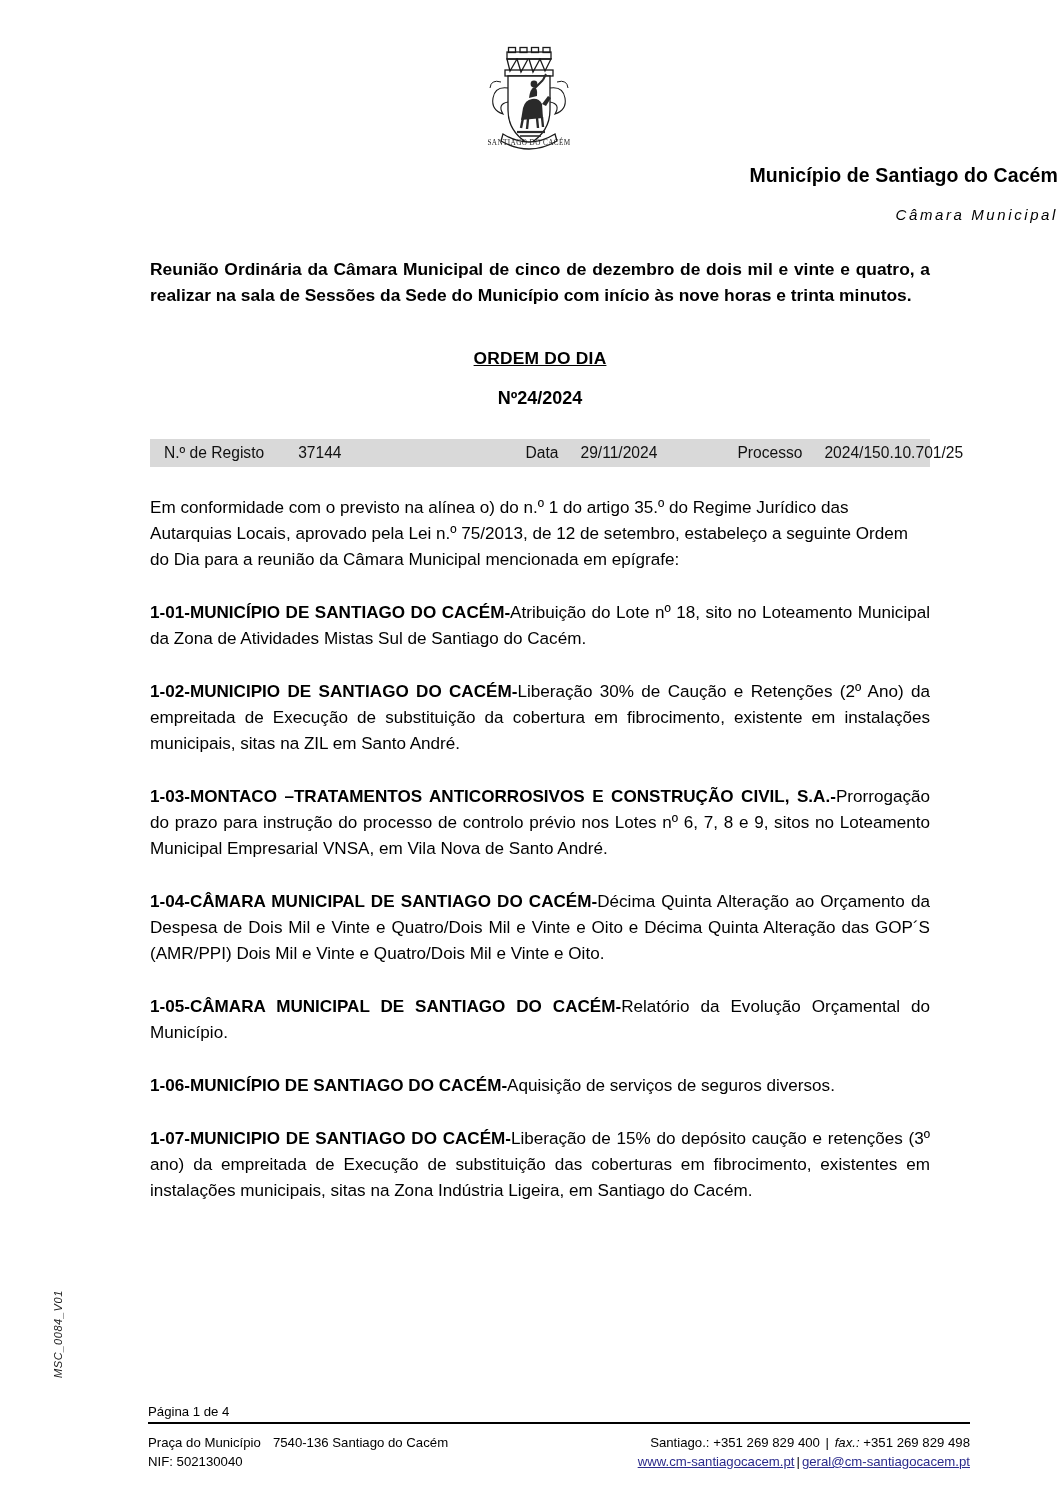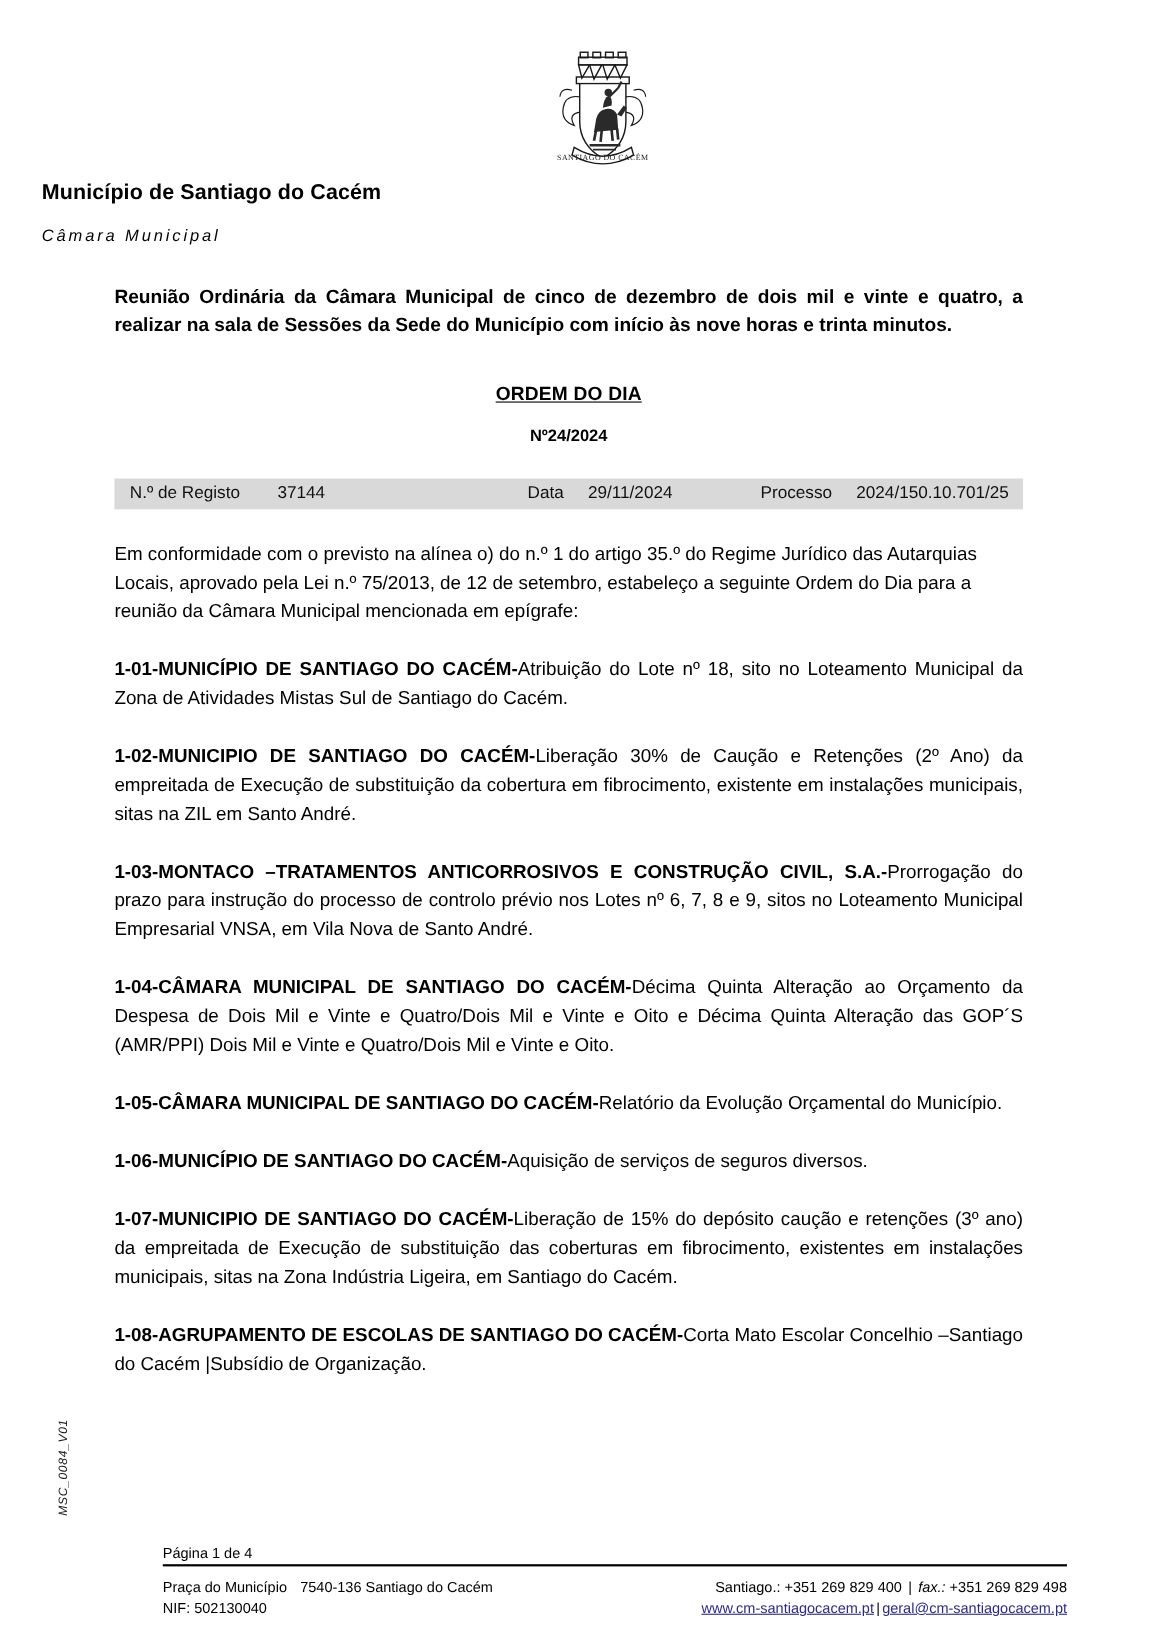--- a/index.html
+++ b/index.html
@@ -34,22 +34,21 @@
     letter-spacing: 0.6px;
     color: #1a1a1a;
     transform: rotate(-90deg);
     transform-origin: 0 0;
     white-space: nowrap;
   }
 
   
   .header {
     padding-top: 46px;
-    text-align: left;
-    padding-left: 38px;
+    text-align: right;
   }
   .crest {
     display: block;
     margin: 0 auto;
   }
   .org-title {
     margin-top: 10px;
     font-size: 19.5px;
     font-weight: bold;
     letter-spacing: 0.1px;
@@ -59,20 +58,21 @@
     margin-top: 19px;
     font-size: 15px;
     font-style: italic;
     letter-spacing: 2.6px;
     color: #000;
   }
 
   
   .content {
     padding: 0 128px 0 104px;
+    margin-left: 46px;
   }
   .meeting-head {
     margin-top: 33px;
     font-size: 17.4px;
     font-weight: bold;
     line-height: 1.50;
     text-align: justify;
     text-justify: inter-word;
     color: #000;
   }
@@ -81,21 +81,21 @@
     text-align: center;
   }
   .doc-title {
     font-size: 17.4px;
     font-weight: bold;
     text-decoration: underline;
     letter-spacing: 0.2px;
   }
   .doc-number {
     margin-top: 19px;
-    font-size: 15px;
+    font-size: 18px;
     font-weight: bold;
   }
 
   
   .registry {
     margin-top: 30px;
     background: #d9d9d9;
     height: 28px;
     display: flex;
     align-items: center;
@@ -262,23 +262,20 @@
         <span class="ref">1-04-CÂMARA MUNICIPAL DE SANTIAGO DO CACÉM-</span><span>Décima Quinta Alteração ao Orçamento da Despesa de Dois Mil e Vinte e Quatro/Dois Mil e Vinte e Oito e Décima Quinta Alteração das GOP´S (AMR/PPI) Dois Mil e Vinte e Quatro/Dois Mil e Vinte e Oito.</span>
       </p>
       <p class="item">
         <span class="ref">1-05-CÂMARA MUNICIPAL DE SANTIAGO DO CACÉM-</span><span>Relatório da Evolução Orçamental do Município.</span>
       </p>
       <p class="item">
         <span class="ref">1-06-MUNICÍPIO DE SANTIAGO DO CACÉM-</span><span>Aquisição de serviços de seguros diversos.</span>
       </p>
       <p class="item">
         <span class="ref">1-07-MUNICIPIO DE SANTIAGO DO CACÉM-</span><span>Liberação de 15% do depósito caução e retenções (3º ano) da empreitada de Execução de substituição das coberturas em fibrocimento, existentes em instalações municipais, sitas na Zona Indústria Ligeira, em Santiago do Cacém.</span>
-      </p>
-      <p class="item">
-        <span class="ref">1-08-AGRUPAMENTO DE ESCOLAS DE SANTIAGO DO CACÉM-</span><span>Corta Mato Escolar Concelhio –Santiago do Cacém |Subsídio de Organização.</span>
       </p>
     </div>
 
   </div>
 
   <div class="footer">
     <div class="page-num">Página 1 de 4</div>
     <div class="footer-rule"></div>
     <div class="footer-cols">
       <div class="footer-left">

